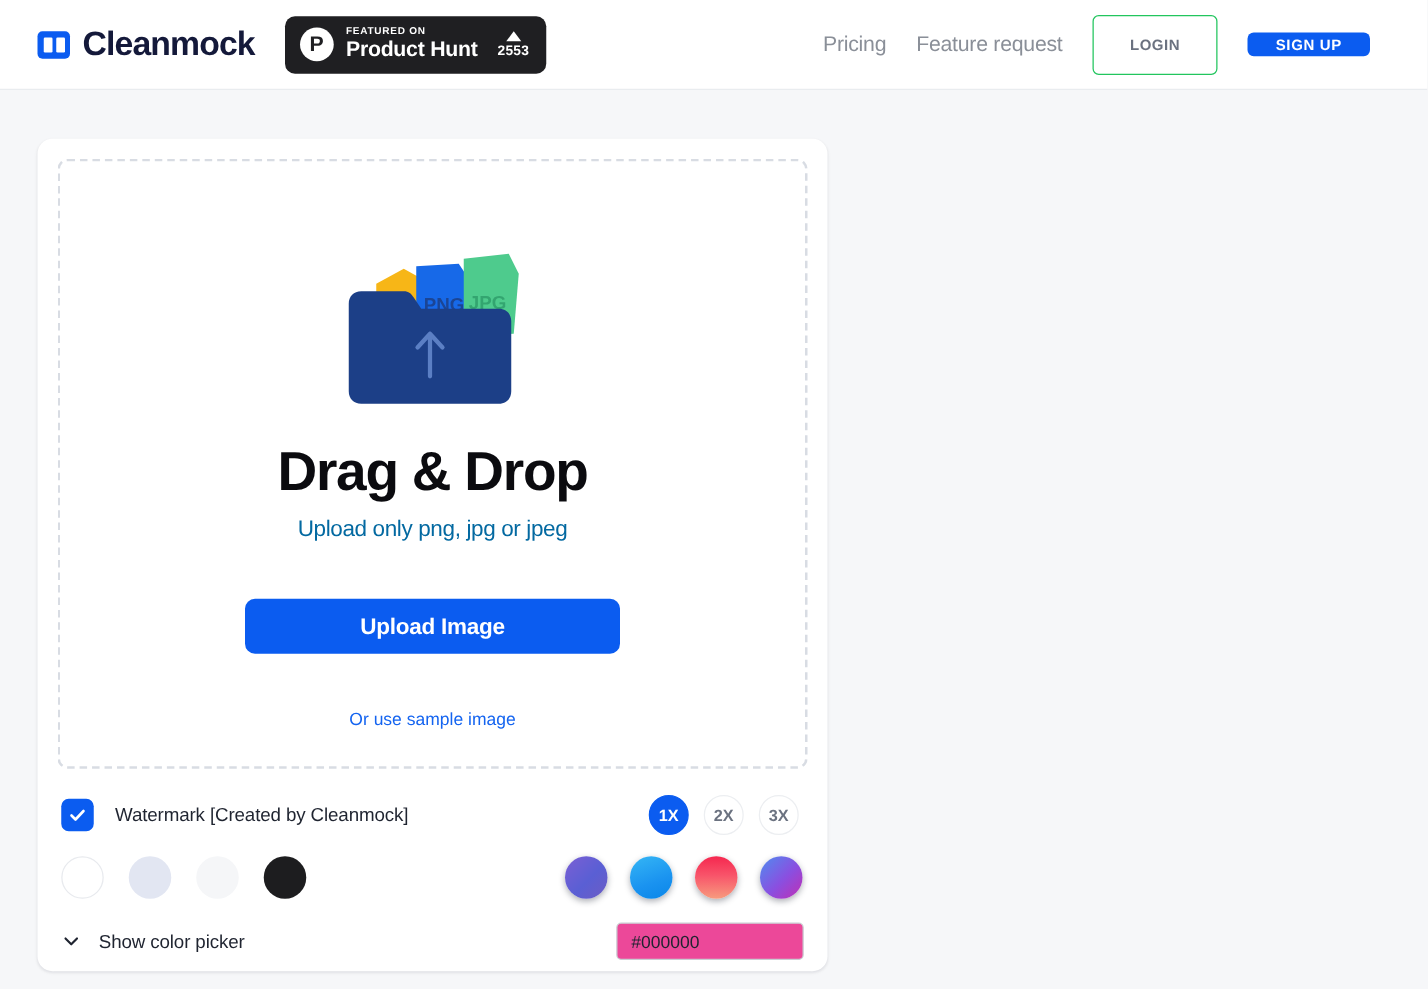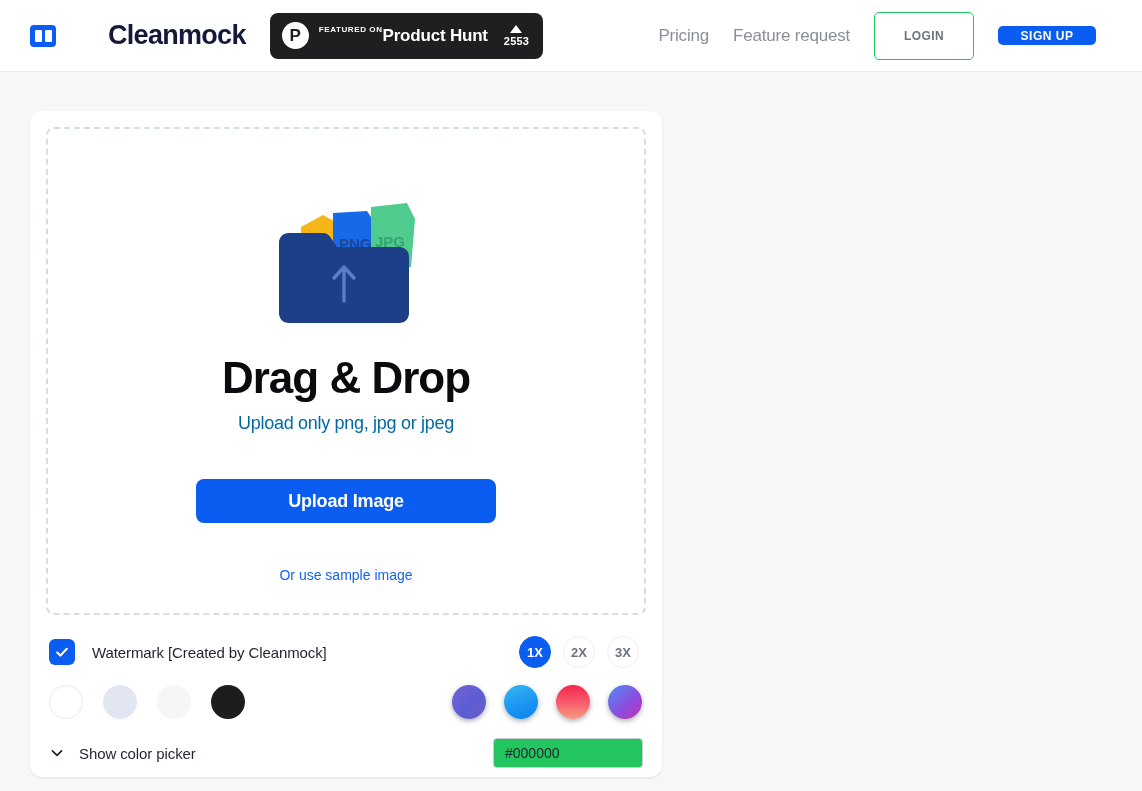--- a/index.html
+++ b/index.html
@@ -49,21 +49,20 @@
     width: 7px;
     height: 12px;
     background: #ffffff;
     border-radius: 1px;
   }
   .brand-name {
     font-size: 27px;
     font-weight: 700;
     letter-spacing: -0.7px;
     color: #14193a;
-    margin-left: 42px;
   }
 
   
   .ph-badge {
     margin-left: 24px;
     height: 46px;
     background: #1f1f22;
     border-radius: 8px;
     display: flex;
     align-items: center;
@@ -77,21 +76,21 @@
     border-radius: 50%;
     background: #ffffff;
     color: #1f1f22;
     font-size: 17px;
     font-weight: 700;
     display: flex;
     align-items: center;
     justify-content: center;
     line-height: 1;
   }
-  .ph-text { display: flex; flex-direction: row; justify-content: center; }
+  .ph-text { display: flex; flex-direction: column; justify-content: center; }
   .ph-kicker {
     font-size: 8px;
     font-weight: 700;
     letter-spacing: 0.6px;
     color: #ffffff;
     text-transform: uppercase;
     line-height: 1.1;
   }
   .ph-title {
     font-size: 17px;
@@ -300,21 +299,21 @@
   .hex-input {
     margin-left: auto;
     width: 150px;
     height: 30px;
     border: 1px solid #c9ccd2;
     border-radius: 4px;
     padding: 0 11px;
     font-size: 14px;
     color: #1f2430;
     font-family: inherit;
-    background: #22c55e;
+    background: #ec4899;
     outline: none;
   }
 </style>
 </head>
 <body>
 
 <div class="header">
 
   <div class="brand">
     <span class="brand-mark">

